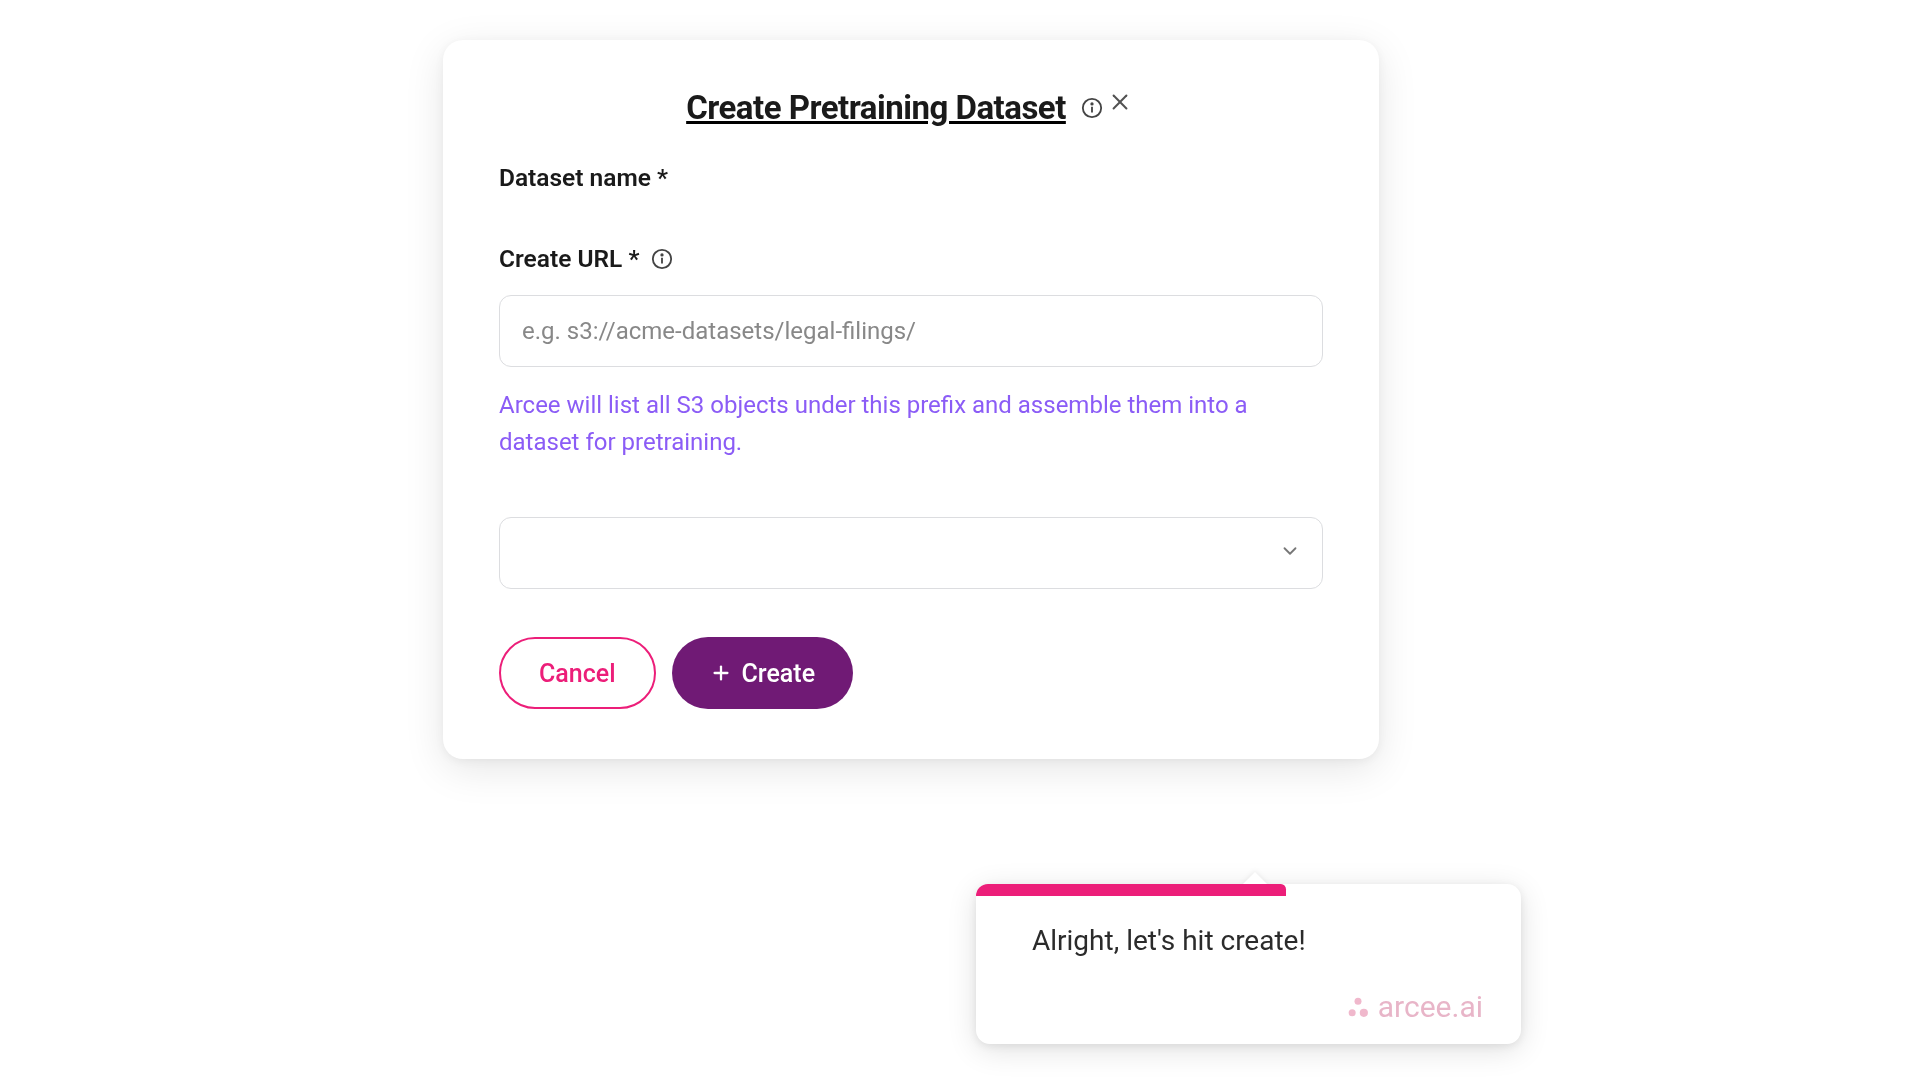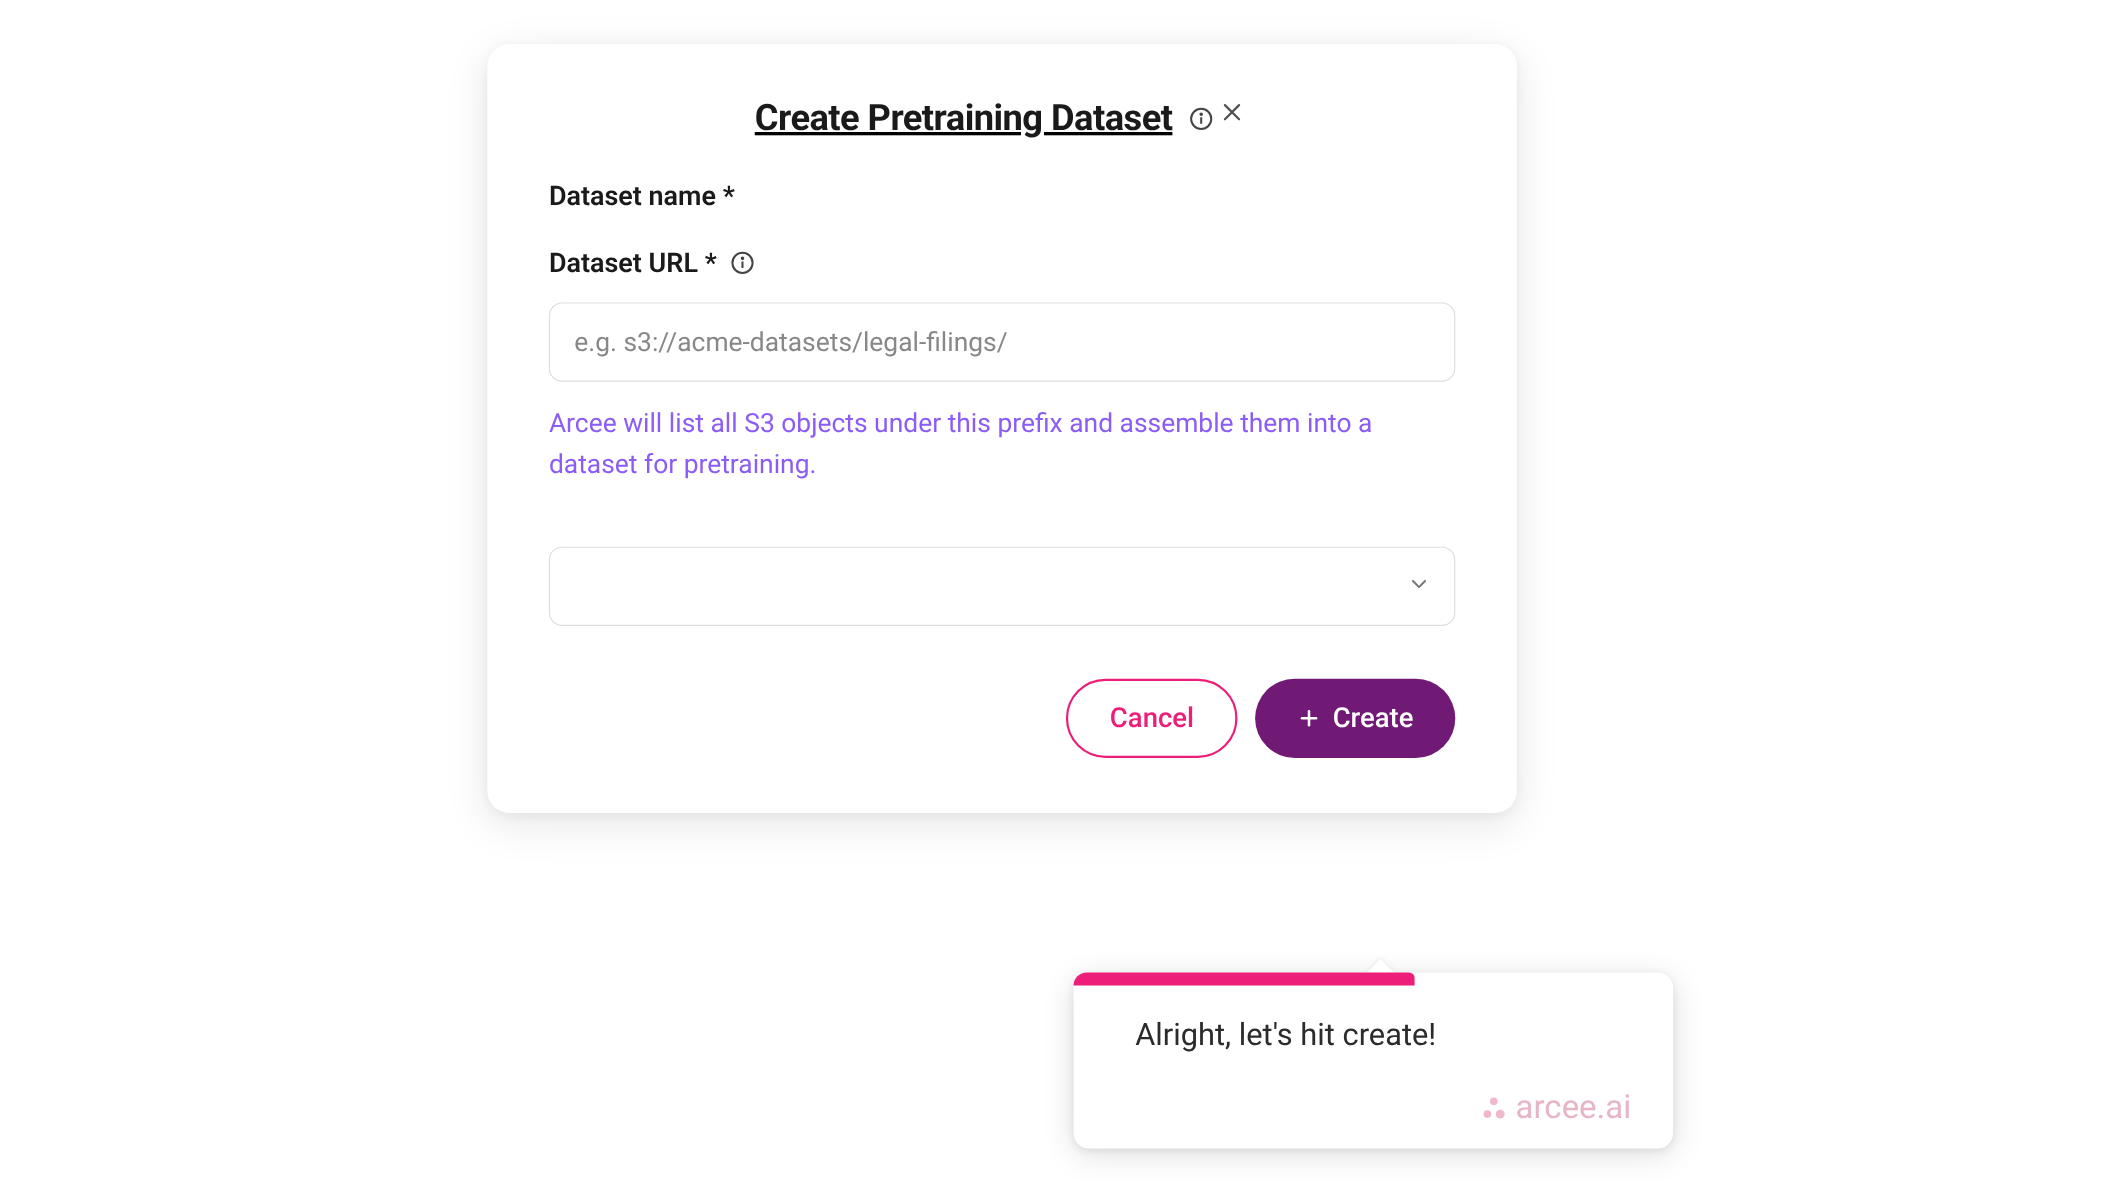--- a/index.html
+++ b/index.html
@@ -57,21 +57,21 @@
       align-items: center;
       justify-content: center;
       cursor: pointer;
       color: #525252;
       background: none;
       border: none;
       margin-top: -12px;
     }
     .close-button svg { width: 22px; height: 22px; }
     .form-group {
-      margin-bottom: 32px;
+      margin-bottom: 52px;
     }
     .form-label {
       font-size: 24.5px;
       font-weight: 600;
       color: #1a1a1a;
       display: flex;
       align-items: center;
       gap: 12px;
       margin-bottom: 22px;
     }
@@ -117,21 +117,20 @@
       color: #8b5cf6;
       margin-top: 20px;
       line-height: 1.55;
     }
     .form-group-tokenizer {
       margin-top: 56px;
       margin-bottom: 48px;
     }
     .button-row {
       display: flex;
-      justify-content: flex-end;
       gap: 16px;
       margin-top: 10px;
     }
     .btn {
       height: 72px;
       padding: 0 38px;
       border-radius: 36px;
       font-size: 25px;
       font-weight: 500;
       cursor: pointer;
@@ -227,21 +226,21 @@
       </svg>
     </button>
   </div>
 
   <div class="form-group">
     <div class="form-label">Dataset name *</div>
   </div>
 
   <div class="form-group">
     <div class="form-label">
-      <span>Dataset URL *</span>
+      <span>Create URL *</span>
       <span class="label-info-icon">
         <svg viewBox="0 0 24 24" fill="none" stroke="#444" stroke-width="2">
           <circle cx="12" cy="12" r="10"></circle>
           <line x1="12" y1="10.5" x2="12" y2="17"></line>
           <circle cx="12" cy="7.5" r="0.8" fill="#444"></circle>
         </svg>
       </span>
     </div>
     <input type="text" class="form-input" placeholder="e.g. s3://acme-datasets/legal-filings/" style="">
     <div class="help-text">Arcee will list all S3 objects under this prefix and assemble them into a dataset for pretraining.</div>

